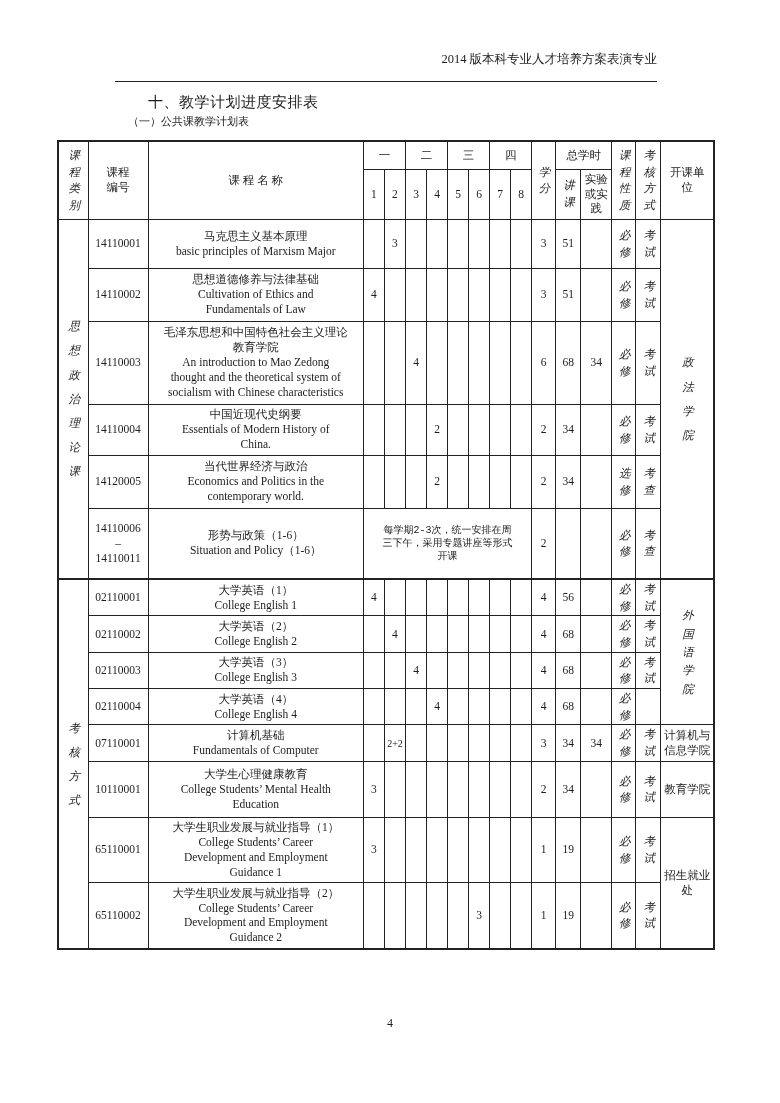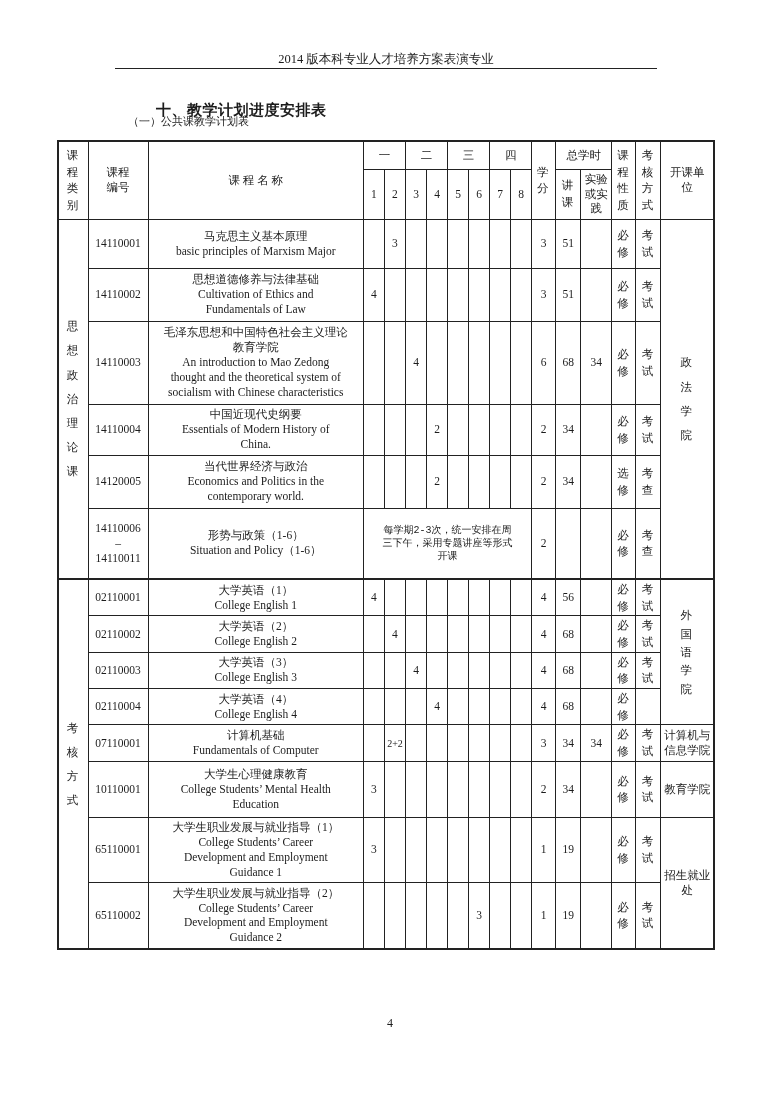--- a/index.html
+++ b/index.html
@@ -5,28 +5,28 @@
   html, body { margin: 0; padding: 0; }
   body {
     width: 780px; height: 1103px;
     background: #ffffff;
     font-family: "Liberation Serif", "DejaVu Serif", serif;
     color: #1c1c1c;
     position: relative;
   }
   .doc-header {
     position: absolute; left: 115px; top: 51px; width: 542px;
-    display: flex; justify-content: center; align-items: flex-end;
+    display: flex; justify-content: flex-end; align-items: flex-end;
     border-bottom: 1.5px solid #222;
-    padding-bottom: 0;
+    padding-bottom: 13px;
     font-size: 12.5px;
   }
   .sec-title {
-    position: absolute; left: 144px; top: 89px; margin: 12px;
-    font-size: 15px; font-weight: bold; letter-spacing: 0.5px;
+    position: absolute; left: 144px; top: 89px; margin: 4px;
+    font-size: 15px; font-weight: normal; letter-spacing: 0.5px;
   }
   .sub-title {
     position: absolute; left: 128px; top: 114px;
     font-size: 11px;
   }
   table.plan {
     position: absolute; left: 57px; top: 140px;
     width: 658px;
     border-collapse: collapse; table-layout: fixed;
     border: 2px solid #222;
@@ -36,21 +36,21 @@
     border: 1px solid #222;
     text-align: center; vertical-align: middle;
     padding: 1px 2px;
     white-space: pre-line;
     line-height: 1.3;
     overflow: hidden;
   }
   .vt {
     display: inline-block; width: 1.15em;
     word-break: break-all; white-space: normal;
-    line-height: 1.45; text-align: left;
+    line-height: 1.45; text-align: right; font-style: italic;
   }
   .vt-md { line-height: 1.6; }
   .vt-lg { line-height: 2.1; }
   tr.group-start td { border-top: 2px solid #222; }
   td.note-cell { font-size: 10px; line-height: 1.45; font-family: Liberation Mono, monospace; }
   .footer {
     position: absolute; left: 0; top: 1016px; width: 780px;
     text-align: center; font-size: 12px;
   }
 </style>

